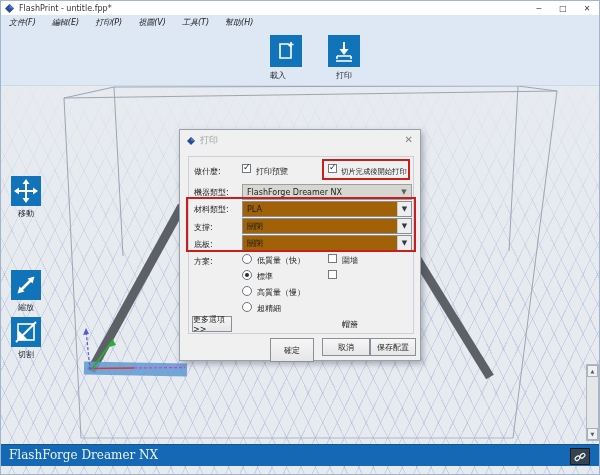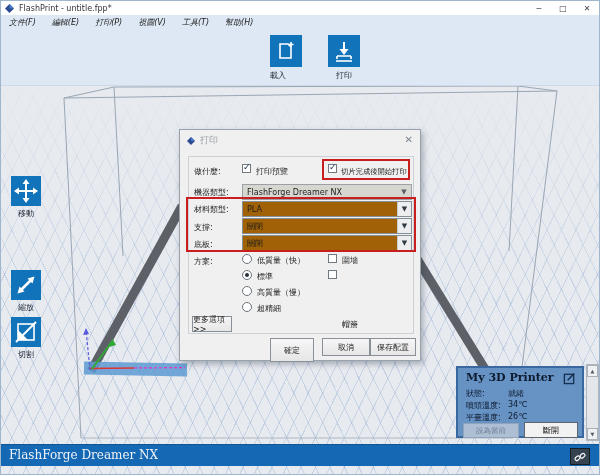--- a/index.html
+++ b/index.html
@@ -248,35 +248,20 @@
     <div class="push-btn" style="left:12px;top:186px;width:40px;height:16px;">更多選項 &gt;&gt;</div>
 
     <div class="push-btn" style="left:90px;top:208px;width:44px;height:24px;">確定</div>
     <div class="push-btn" style="left:142px;top:208px;width:48px;height:18px;">取消</div>
     <div class="push-btn" style="left:190px;top:208px;width:46px;height:18px;">保存配置</div>
   </div>
 
   <div class="hl-box" style="left:321px;top:158px;width:88px;height:21px;"></div>
   <div class="hl-box" style="left:185px;top:196px;width:230px;height:55px;"></div>
 
-  <div class="printer-panel">
-    <div class="p-title">My 3D Printer</div>
-    <svg class="p-edit" viewBox="0 0 14 14">
-      <rect x="1.5" y="2.5" width="10" height="10" fill="none" stroke="#15304f" stroke-width="1.4"></rect>
-      <line x1="5" y1="9" x2="12" y2="1.5" stroke="#15304f" stroke-width="1.6"></line>
-    </svg>
-    <div class="p-row-l" style="top:20px;">狀態:</div>
-    <div class="p-row-v" style="top:20px;">就緒</div>
-    <div class="p-row-l" style="top:32px;">噴頭溫度:</div>
-    <div class="p-row-v" style="top:32px;">34℃</div>
-    <div class="p-row-l" style="top:44px;">平臺溫度:</div>
-    <div class="p-row-v" style="top:44px;">26℃</div>
-    <div class="p-btn-disabled">設為當前</div>
-    <div class="p-btn">斷開</div>
-  </div>
 
   <div class="vscroll">
     <div class="vs-btn" style="top:0;">▲</div>
     <div class="vs-btn" style="bottom:0;">▼</div>
   </div>
 
   <div class="statusbar">
     <span class="s-text">FlashForge Dreamer NX</span>
     <div class="link-btn">
       <svg width="12" height="12" viewBox="0 0 12 12">

